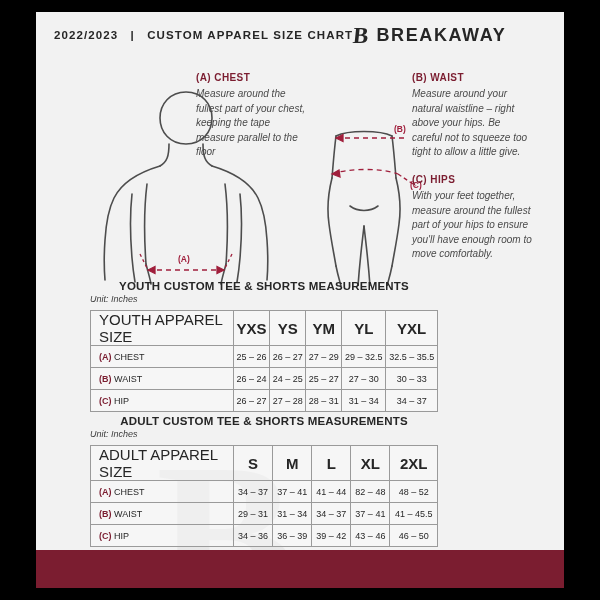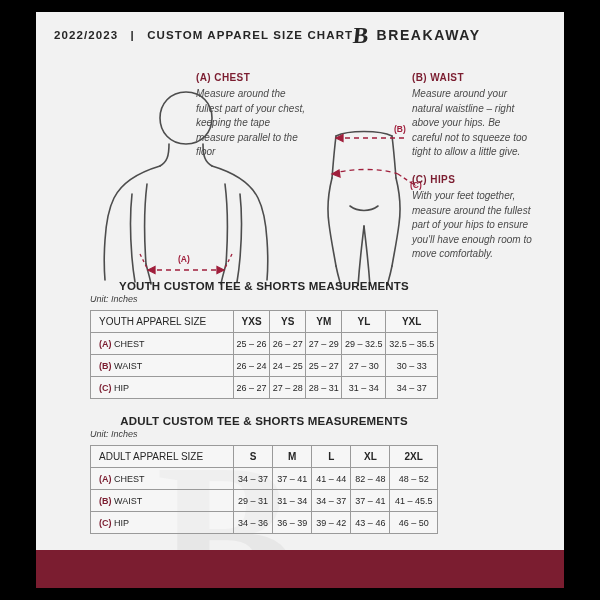--- a/index.html
+++ b/index.html
@@ -74,21 +74,21 @@
   }
   .brand-mark {
     font-family: "Liberation Serif", serif;
     font-size: 23px;
     font-weight: bold;
     color: #262626;
     line-height: 1;
     transform: skewX(-6deg);
   }
   .brand-name {
-    font-size: 14px;
+    font-size: 18px;
     font-weight: bold;
     letter-spacing: 1.6px;
     color: #262626;
   }
 
   
   .diagram {
     position: absolute;
     left: 0;
     top: 46px;
@@ -153,21 +153,21 @@
     padding: 0 2px;
   }
   th.rowhead, td.rowhead {
     text-align: left;
     padding-left: 8px;
     width: 132px;
     font-weight: normal;
   }
   th {
     font-weight: normal;
-    font-size: 10px;
+    font-size: 15px;
   }
   th.sizecol { font-weight: bold; }
   td.rowhead .tag {
     color: #7b1d30;
     font-weight: bold;
   }
   
   .footer-bar {
     position: absolute;
     left: 0;

